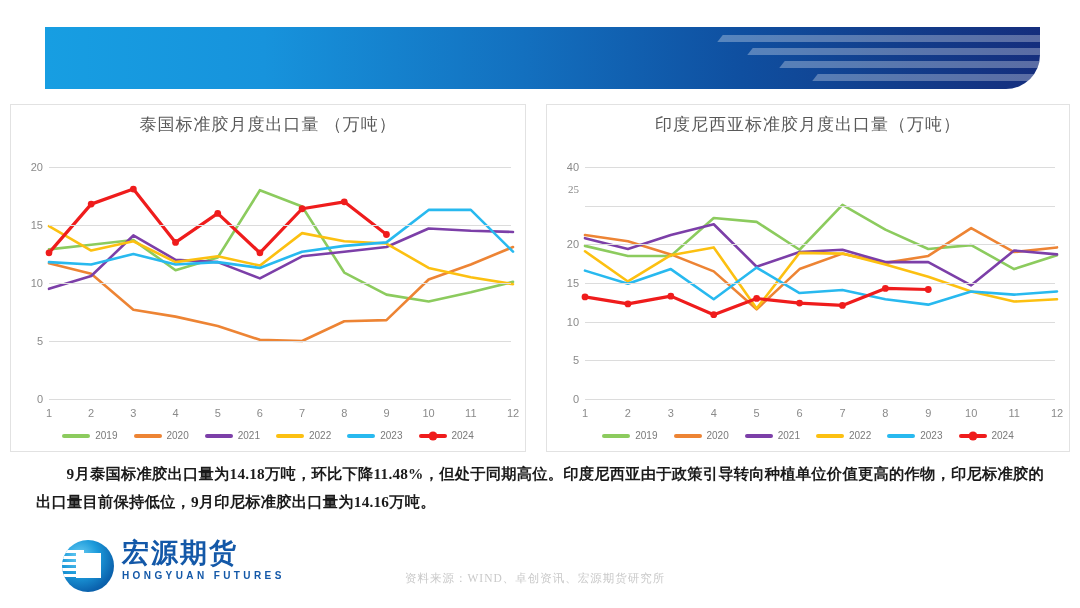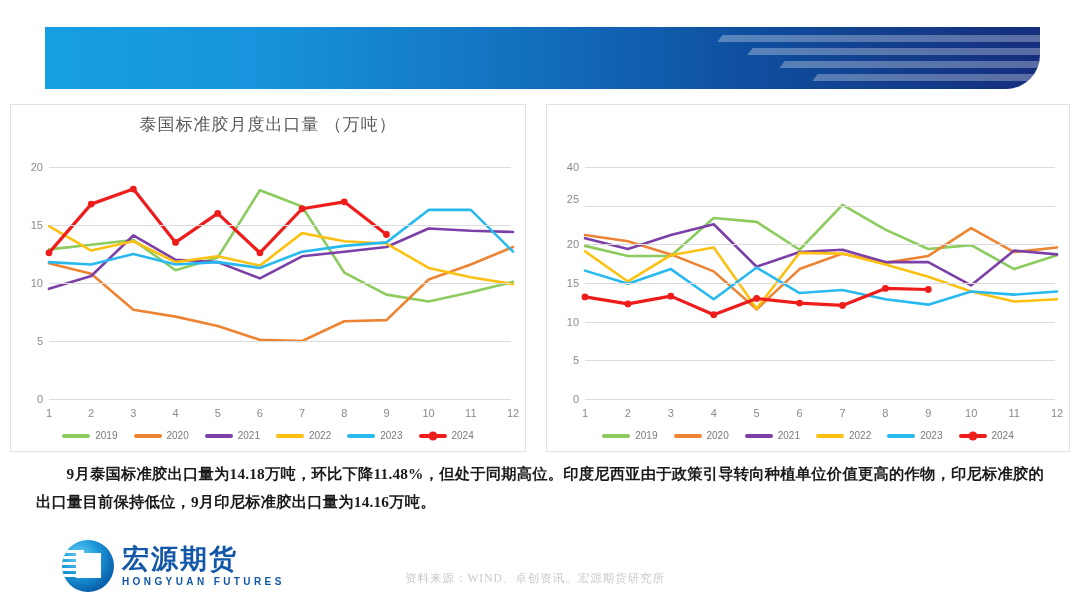--- a/index.html
+++ b/index.html
@@ -86,21 +86,21 @@
   
   .body-text{
     position:absolute;left:36px;top:460px;width:1008px;
     font-size:15.3px;color:#1a1a1a;line-height:1.85;
     font-family:"Liberation Serif", serif;font-weight:600;
     text-align:justify;text-indent:2em;letter-spacing:.2px;
   }
 
   
   .logo{
-    position:absolute;left:62px;top:540px;display:flex;align-items:center;gap:8px;
+    position:absolute;left:62px;top:540px;display:flex;align-items:flex-start;gap:8px;
   }
   .logo-mark{
     width:52px;height:52px;border-radius:50%;
     background:radial-gradient(circle at 34% 32%,#6fd0f5 0%,#1c9ada 38%,#0b63ae 72%,#0a4e93 100%);
     position:relative;overflow:hidden;flex:0 0 auto;
   }
   .logo-mark::before{
     content:"";position:absolute;left:14px;top:13px;width:25px;height:25px;
     background:#ffffff;
   }
@@ -202,20 +202,21 @@
           <span class="leg-label">2023</span>
         </div>
         <div class="leg-item">
           <span class="leg-swatch marked" style="background: rgb(239, 28, 28);"></span>
           <span class="leg-label">2024</span>
         </div>
       </div>
   </div>
 
   <div class="panel right">
+    <div class="chart-title">印度尼西亚标准胶月度出口量（万吨）</div>
     <div class="plot" id="plot-1">
       <svg class="lines" id="svg-1" preserveAspectRatio="none" viewBox="0 0 472 232" width="472" height="232">
           <polyline points="0,78.88 42.909090909090914,88.93333333333334 85.81818181818183,88.93333333333334 128.72727272727272,51.04000000000002 171.63636363636365,54.906666666666666 214.54545454545453,82.74666666666667 257.45454545454544,37.893333333333345 300.3636363636364,62.640000000000015 343.2727272727273,81.97333333333336 386.1818181818182,78.10666666666665 429.09090909090907,102.07999999999998 472,88.16" fill="none" stroke="#8ccb5e" stroke-width="2.6" stroke-linejoin="round" stroke-linecap="round"></polyline>
           <polyline points="0,68.05333333333334 42.909090909090914,74.24000000000001 85.81818181818183,87.38666666666668 128.72727272727272,104.39999999999999 171.63636363636365,142.29333333333335 214.54545454545453,102.07999999999998 257.45454545454544,86.61333333333332 300.3636363636364,95.89333333333335 343.2727272727273,88.93333333333334 386.1818181818182,61.093333333333334 429.09090909090907,85.06666666666666 472,80.42666666666665" fill="none" stroke="#ed8434" stroke-width="2.6" stroke-linejoin="round" stroke-linecap="round"></polyline>
           <polyline points="0,71.14666666666665 42.909090909090914,81.97333333333336 85.81818181818183,68.05333333333334 128.72727272727272,57.22666666666666 171.63636363636365,99.75999999999999 214.54545454545453,85.06666666666666 257.45454545454544,82.74666666666667 300.3636363636364,95.12 343.2727272727273,95.12 386.1818181818182,118.32000000000001 429.09090909090907,83.52000000000001 472,87.38666666666668" fill="none" stroke="#7c3fa8" stroke-width="2.6" stroke-linejoin="round" stroke-linecap="round"></polyline>
           <polyline points="0,84.29333333333332 42.909090909090914,114.45333333333335 85.81818181818183,88.16 128.72727272727272,80.42666666666665 171.63636363636365,141.52 214.54545454545453,85.84 257.45454545454544,86.61333333333332 300.3636363636364,97.44 343.2727272727273,109.81333333333332 386.1818181818182,124.50666666666667 429.09090909090907,134.56 472,132.24" fill="none" stroke="#fcc011" stroke-width="2.6" stroke-linejoin="round" stroke-linecap="round"></polyline>
           <polyline points="0,103.62666666666667 42.909090909090914,116.77333333333333 85.81818181818183,102.07999999999998 128.72727272727272,132.24 171.63636363636365,100.53333333333333 214.54545454545453,126.05333333333333 257.45454545454544,122.96000000000001 300.3636363636364,132.24 343.2727272727273,137.65333333333336 386.1818181818182,124.50666666666667 429.09090909090907,127.6 472,124.50666666666667" fill="none" stroke="#28b9ef" stroke-width="2.6" stroke-linejoin="round" stroke-linecap="round"></polyline>
           <polyline points="0,129.92000000000002 42.909090909090914,136.88 85.81818181818183,129.14666666666665 128.72727272727272,147.70666666666665 171.63636363636365,131.46666666666667 214.54545454545453,136.10666666666668 257.45454545454544,138.42666666666668 300.3636363636364,121.41333333333333 343.2727272727273,122.496" fill="none" stroke="#ef1c1c" stroke-width="3.2" stroke-linejoin="round" stroke-linecap="round"></polyline>
           <circle cx="0" cy="129.92000000000002" r="3.4" fill="#ef1c1c"></circle>
           <circle cx="42.909090909090914" cy="136.88" r="3.4" fill="#ef1c1c"></circle>
@@ -231,21 +232,21 @@
         <div class="ytick" style="top: 232px;">0</div>
         <div class="grid-line" style="top: 193.333px;"></div>
         <div class="ytick" style="top: 193.333px;">5</div>
         <div class="grid-line" style="top: 154.667px;"></div>
         <div class="ytick" style="top: 154.667px;">10</div>
         <div class="grid-line" style="top: 116px;"></div>
         <div class="ytick" style="top: 116px;">15</div>
         <div class="grid-line" style="top: 77.3333px;"></div>
         <div class="ytick" style="top: 77.3333px;">20</div>
         <div class="grid-line" style="top: 38.6667px;"></div>
-        <div class="ytick" style="top: 32px;">25</div>
+        <div class="ytick" style="top: 22px; font-family: Liberation Serif, serif;">25</div>
         <div class="grid-line" style="top: 0px;"></div>
         <div class="ytick" style="top: 0px;">40</div>
         <div class="xtick" style="left: 0px;">1</div>
         <div class="xtick" style="left: 42.9091px;">2</div>
         <div class="xtick" style="left: 85.8182px;">3</div>
         <div class="xtick" style="left: 128.727px;">4</div>
         <div class="xtick" style="left: 171.636px;">5</div>
         <div class="xtick" style="left: 214.545px;">6</div>
         <div class="xtick" style="left: 257.455px;">7</div>
         <div class="xtick" style="left: 300.364px;">8</div>

